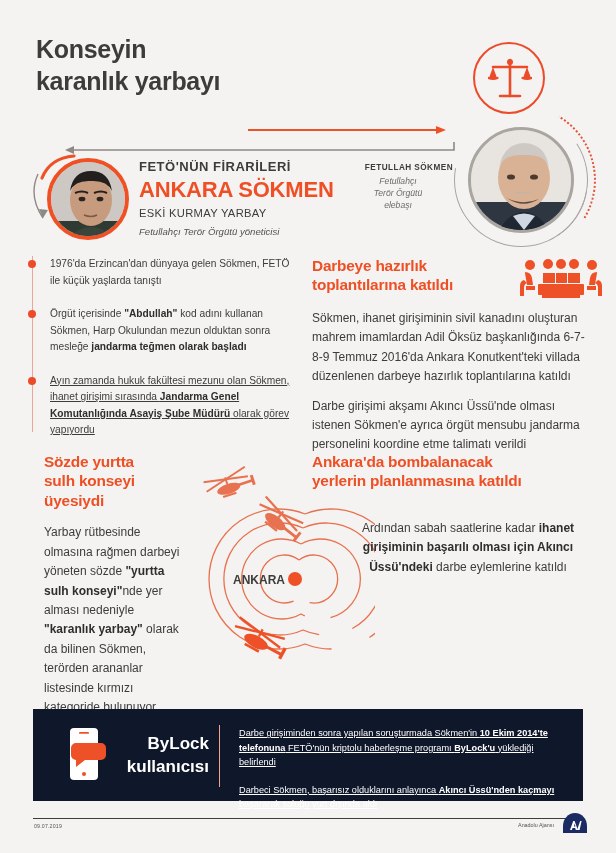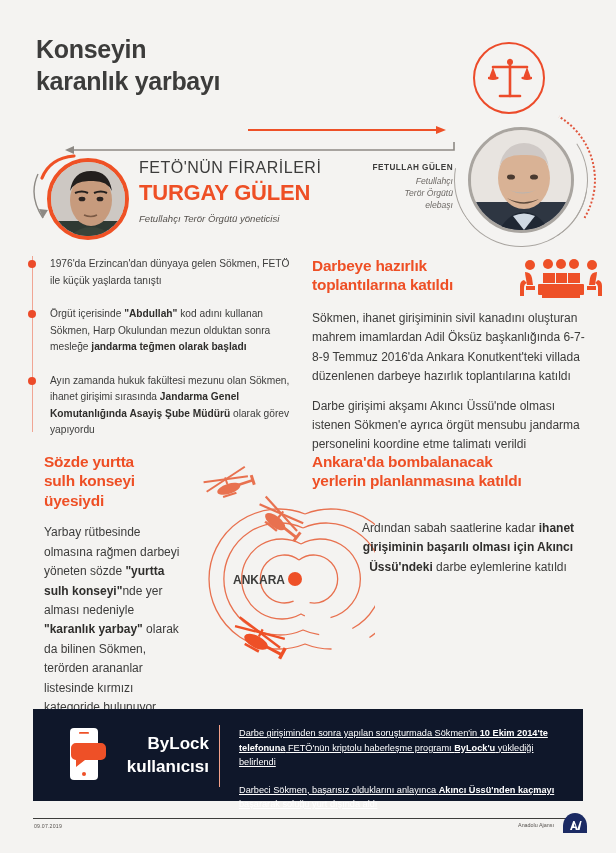--- a/index.html
+++ b/index.html
@@ -113,20 +113,21 @@
     color: #3c3c3b;
     letter-spacing: 0.45px;
   }
   .gulen-sub {
     margin-top: 3px;
     font-size: 8.6px;
     font-style: italic;
     color: #6e6a66;
     line-height: 1.42;
     white-space: pre-line;
+    text-align: center;
   }
 
   
   .arrow-red { position: absolute; left: 248px; top: 124px; }
   .arrow-grey { position: absolute; left: 64px; top: 140px; }
 
   
   .sokmen-wrap {
     position: absolute;
     left: 30px; top: 152px;
@@ -140,21 +141,21 @@
     border: 4px solid #ef5125;
     box-sizing: border-box;
     overflow: hidden;
     background: #d8d3cd;
   }
   .sokmen-photo svg { position: absolute; left: -3px; top: -3px; }
   .sokmen-swoosh { position: absolute; left: 0; top: 0; }
 
   .name-block { position: absolute; left: 139px; top: 159px; }
   .nb-kicker {
-    font-size: 16px; font-weight: normal; color: #3c3c3b;
+    font-size: 13px; font-weight: bold; color: #3c3c3b;
     letter-spacing: 0.5px;
   }
   .nb-name {
     margin-top: 3px;
     font-size: 22px; font-weight: bold; color: #ee4f25;
     letter-spacing: -0.2px;
   }
   .nb-rank {
     margin-top: 4px;
     font-size: 11.2px; color: #3c3c3b; letter-spacing: 0.3px;
@@ -177,21 +178,21 @@
     background: #f0a594;
   }
   .bullet {
     position: relative;
     padding-left: 22px;
     margin-bottom: 17px;
     font-size: 10.2px;
     line-height: 1.62;
     color: #3c3c3b;
   }
-  .bullet:last-child { margin-bottom: 8px; }
+  .bullet:last-child { margin-bottom: 8px; text-decoration: underline; }
   .bullet .dot {
     position: absolute;
     left: 0px; top: 4px;
     width: 8px; height: 8px;
     border-radius: 50%;
     background: #ec4b2a;
   }
   b { font-weight: bold; color: #2f2e2c; }
 
   
@@ -349,21 +350,21 @@
           <path d="M30 40 q4 -24 25 -25 q22 1 25 25 q-3 -14 -25 -13 q-21 -1 -25 13 Z" fill="#cfc9c6"></path>
           <ellipse cx="42" cy="49" rx="4" ry="2.6" fill="#4a3a30"></ellipse>
           <ellipse cx="65" cy="49" rx="4" ry="2.6" fill="#4a3a30"></ellipse>
           <path d="M40 62 q14 5 27 0 q-13 7 -27 0 Z" fill="#b9b4b0"></path>
           <path d="M38 70 q16 8 32 1 q-16 10 -32 -1 Z" fill="#5d4a3c"></path>
         </svg>
       </div>
     </div>
 
     <div class="gulen-label">
-      <div class="gulen-name">FETULLAH GÜLEN</div>
+      <div class="gulen-name">FETULLAH SÖKMEN</div>
       <div class="gulen-sub">Fetullahçı
 Terör Örgütü
 elebaşı</div>
     </div>
 
     <svg class="arrow-red" width="200" height="12" viewBox="0 0 200 12">
       <line x1="0" y1="6" x2="190" y2="6" stroke="#ee5027" stroke-width="2"></line>
       <path d="M198 6 L188 2 L188 10 Z" fill="#ee5027"></path>
     </svg>
     <svg class="arrow-grey" width="394" height="20" viewBox="0 0 394 20">
@@ -388,21 +389,22 @@
           <ellipse cx="52" cy="40" rx="3.4" ry="2.3" fill="#2b2320"></ellipse>
           <path d="M27 34 q7 -3 13 0" stroke="#231f1d" stroke-width="2" fill="none"></path>
           <path d="M46 34 q7 -3 13 0" stroke="#231f1d" stroke-width="2" fill="none"></path>
           <path d="M36 56 q7 3 13 0" stroke="#7b5a45" stroke-width="1.6" fill="none"></path>
         </svg>
       </div>
     </div>
 
     <div class="name-block">
       <div class="nb-kicker">FETÖ'NÜN FİRARİLERİ</div>
-      <div class="nb-name">TURGAY GÜLEN</div>
+      <div class="nb-name">ANKARA SÖKMEN</div>
+      <div class="nb-rank">ESKİ KURMAY YARBAY</div>
       <div class="nb-role">Fetullahçı Terör Örgütü yöneticisi</div>
     </div>
   </div>
 
   <div class="bullets">
     <div class="bullet-line"></div>
     <div class="bullet">
       <span class="dot"></span>
       <span>1976'da Erzincan'dan dünyaya gelen Sökmen, FETÖ ile küçük yaşlarda tanıştı</span>
     </div>

